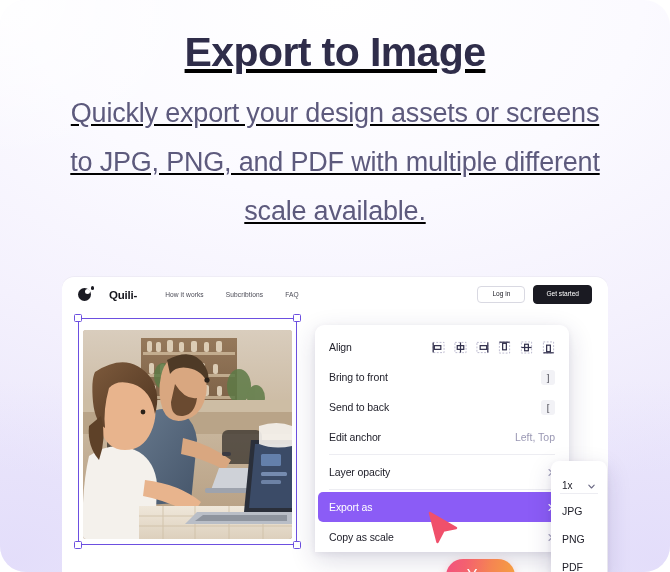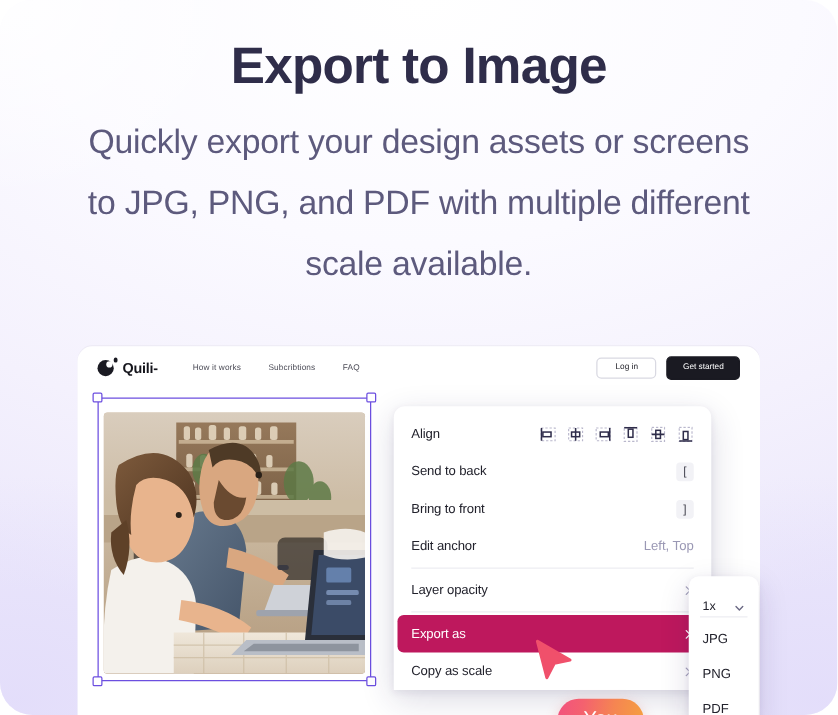--- a/index.html
+++ b/index.html
@@ -26,20 +26,21 @@
       radial-gradient(40% 35% at 0% 0%, rgba(255,255,255,.9) 0%, rgba(255,255,255,0) 80%);
     pointer-events: none;
   }
 
   
   .hero {
     position: relative;
     padding-top: 30px;
     text-align: center;
     z-index: 2;
+    text-decoration: underline;
   }
   .hero-title {
     font-size: 41px;
     line-height: 1.12;
     font-weight: 700;
     letter-spacing: -0.6px;
     color: #2f2d4a;
   }
   .hero-sub {
     margin-top: 13px;
@@ -64,21 +65,21 @@
     overflow: visible;
   }
 
   .app-topbar {
     position: relative;
     height: 35px;
     display: flex;
     align-items: center;
     padding: 0 16px;
   }
-  .brand { display: flex; align-items: center; gap: 5px; }
+  .brand { display: flex; align-items: center; gap: 16px; }
   .brand-mark {
     position: relative;
     width: 15px; height: 15px;
   }
   .brand-mark .disc {
     position: absolute; left: 0; top: 1px;
     width: 13px; height: 13px;
     border-radius: 50%;
     background: #1a1a22;
   }
@@ -179,21 +180,21 @@
     color: #44444f; font-size: 9.5px;
     padding: 0 4px;
   }
   .chev {
     width: 9px; height: 9px; color: #a7a5bd;
     display: inline-block;
   }
   .chev svg { display: block; }
   .ctx-sep { height: 1px; background: #ededf2; margin: 2px 14px; }
   .ctx-row.highlight {
-    background: #be185d;
+    background: #8b5cf6;
     color: #ffffff;
     margin: 0 3px;
     border-radius: 5px;
     padding: 0 11px;
     width: calc(100% - 6px);
   }
   .ctx-row.highlight .chev { color: #ffffff; }
 
   
   .align-icons {
@@ -440,30 +441,30 @@
             <svg class="ai" viewBox="0 0 14 14">
                 <rect x="1.5" y="1" width="11" height="12" fill="none" stroke="#b9b7cc" stroke-width="1" stroke-dasharray="2 1.6"></rect>
                 <rect x="5" y="4.5" width="4" height="7" fill="none" stroke="#2f2d4a" stroke-width="1.3"></rect>
                 <line x1="1.5" y1="12.7" x2="12.5" y2="12.7" stroke="#2f2d4a" stroke-width="1.3"></line>
               </svg>
           </span>
         </span>
       </div>
 
       <div class="ctx-row">
+        <span class="ctx-label">Bring to front</span>
+        <span class="ctx-right">
+          <span class="kbd">]</span>
+        </span>
+      </div>
+
+      <div class="ctx-row">
         <span class="ctx-label">Send to back</span>
         <span class="ctx-right">
           <span class="kbd">[</span>
-        </span>
-      </div>
-
-      <div class="ctx-row">
-        <span class="ctx-label">Bring to front</span>
-        <span class="ctx-right">
-          <span class="kbd">]</span>
         </span>
       </div>
 
       <div class="ctx-row">
         <span class="ctx-label">Edit anchor</span>
         <span class="ctx-right">
           <span class="ctx-value">Left, Top</span>
         </span>
       </div>
 

